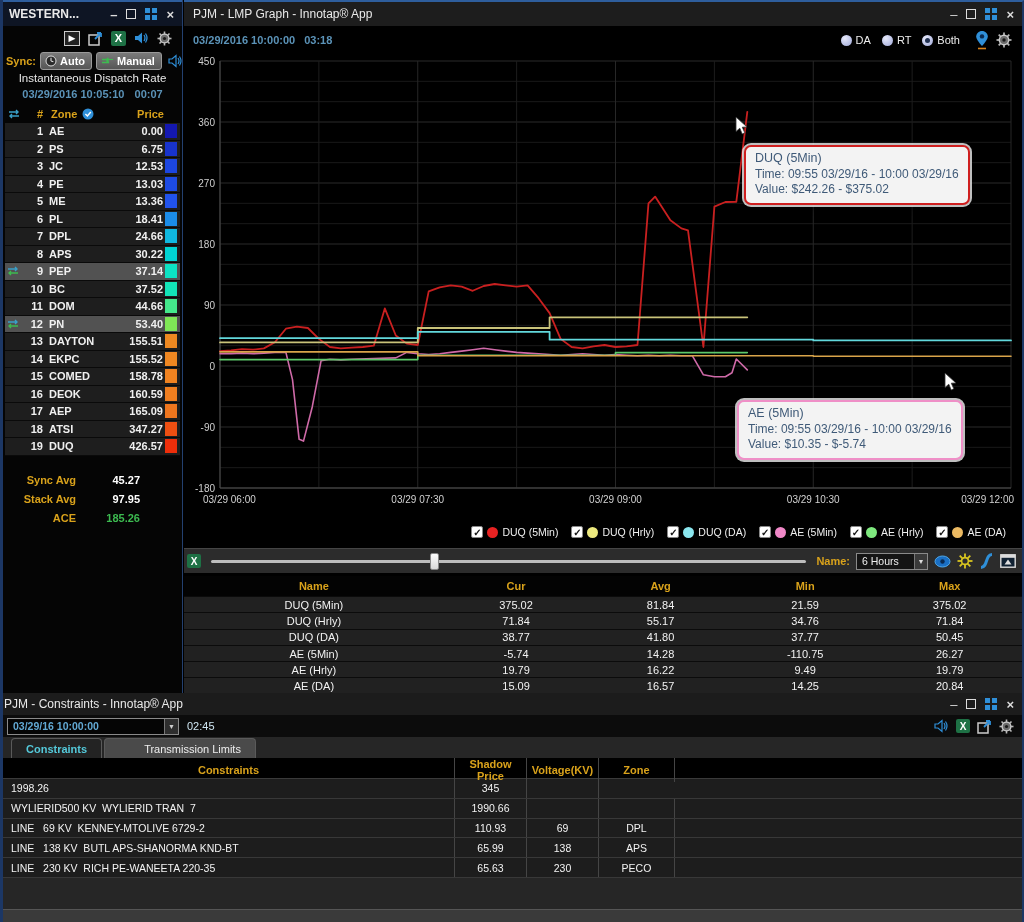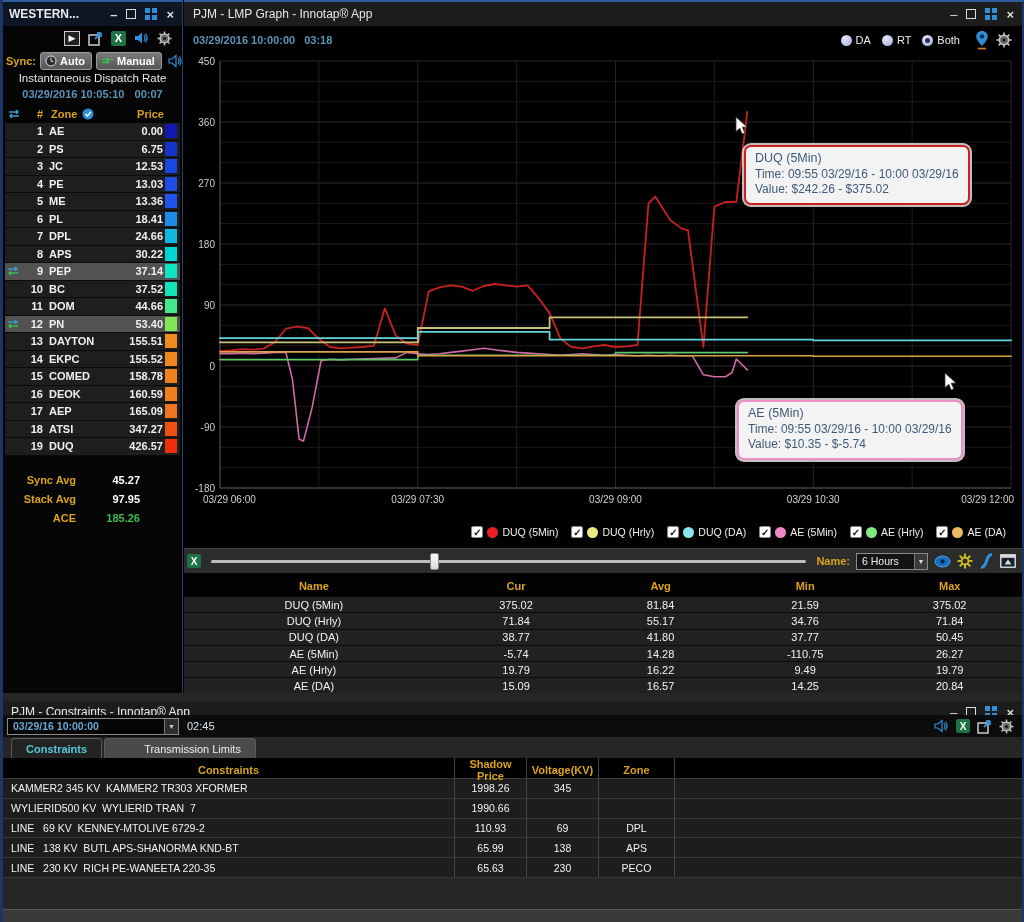--- a/index.html
+++ b/index.html
@@ -52,21 +52,21 @@
   .track .bar{position:absolute;left:4px;right:4px;top:7px;height:3px;background:#bdbdbd;border-radius:2px;}
   .handle{position:absolute;top:0;width:9px;height:17px;background:linear-gradient(#fdfdfd,#d8d8d8);border:1px solid #888;border-radius:2px;}
   .scale-dd{display:flex;align-items:center;width:72px;height:17px;background:#141414;border:1px solid #8a8a8a;color:#eee;font-size:10.5px;padding-left:5px;}
   .scale-dd .arr{margin-left:auto;width:13px;height:100%;background:#3a3a3a;color:#ddd;font-size:7px;display:flex;align-items:center;justify-content:center;border-left:1px solid #777;}
   .stats{position:absolute;top:574px;left:0;right:0;}
   .stath,.statr{display:grid;grid-template-columns:31% 17.25% 17.25% 17.25% 17.25%;}
   .stath{height:20px;background:#030303;align-items:center;font-size:11px;text-align:center;}
   .statr{height:16.3px;background:#212121;border-top:1px solid #0b0b0b;align-items:center;color:#f2f2f2;font-size:11px;text-align:center;}
   
   .win-con{position:absolute;left:0;top:693px;width:1024px;height:229px;background:#262626;border-left:3px solid #1c3765;border-right:2px solid #1c3765;}
-  .wc-title{top:0;height:22px;background:#1c1c1c;padding-left:8px;margin-top:8px;}
+  .wc-title{top:0;height:22px;background:#1c1c1c;padding-left:1px;}
   .wc-ctrl{position:absolute;top:22px;left:0;right:0;height:22px;background:#0c0c0c;display:flex;align-items:center;padding-left:4px;gap:8px;}
   .combo{display:flex;align-items:center;width:172px;height:17px;background:#050505;border:1px solid #8a8a8a;color:#62a9d4;font-weight:bold;font-size:10.5px;padding-left:5px;}
   .combo .arr{margin-left:auto;width:14px;height:100%;background:#2e2e2e;border-left:1px solid #777;color:#ccc;font-size:7px;display:flex;align-items:center;justify-content:center;}
   .wc-ctrl .right{margin-left:auto;display:flex;align-items:center;gap:7px;padding-right:8px;}
   .tabs{position:absolute;top:44px;left:0;right:0;height:21px;display:flex;align-items:flex-end;padding-left:8px;gap:2px;}
   .tab{height:20px;display:flex;align-items:center;padding:0 14px;font-size:11px;border-radius:4px 4px 0 0;border:1px solid #5a5a5a;border-bottom:none;}
   .tab.active{background:#232323;color:#54c9da;font-weight:bold;}
   .tab.inactive{background:#4a4a4a;color:#eee;padding-left:39px;}
   .ctable{position:absolute;top:65px;left:0;right:0;}
   .crow,.chead{display:grid;grid-template-columns:452px 72px 72px 76px 1fr;}
@@ -688,21 +688,20 @@
     <div class="ctable">
       <div class="chead goldtxt" id="con-head">
           <div>Constraints</div>
           <div>Shadow Price</div>
           <div>Voltage(KV)</div>
           <div>Zone</div>
           <div></div>
         </div>
       <div id="con-body">
           <div class="crow">
-            <div>KAMMER2 345 KV  KAMMER2 TR303 XFORMER</div>
             <div>1998.26</div>
             <div>345</div>
             <div></div>
             <div></div>
           </div>
           <div class="crow">
             <div>WYLIERID500 KV  WYLIERID TRAN  7</div>
             <div>1990.66</div>
             <div></div>
             <div></div>

